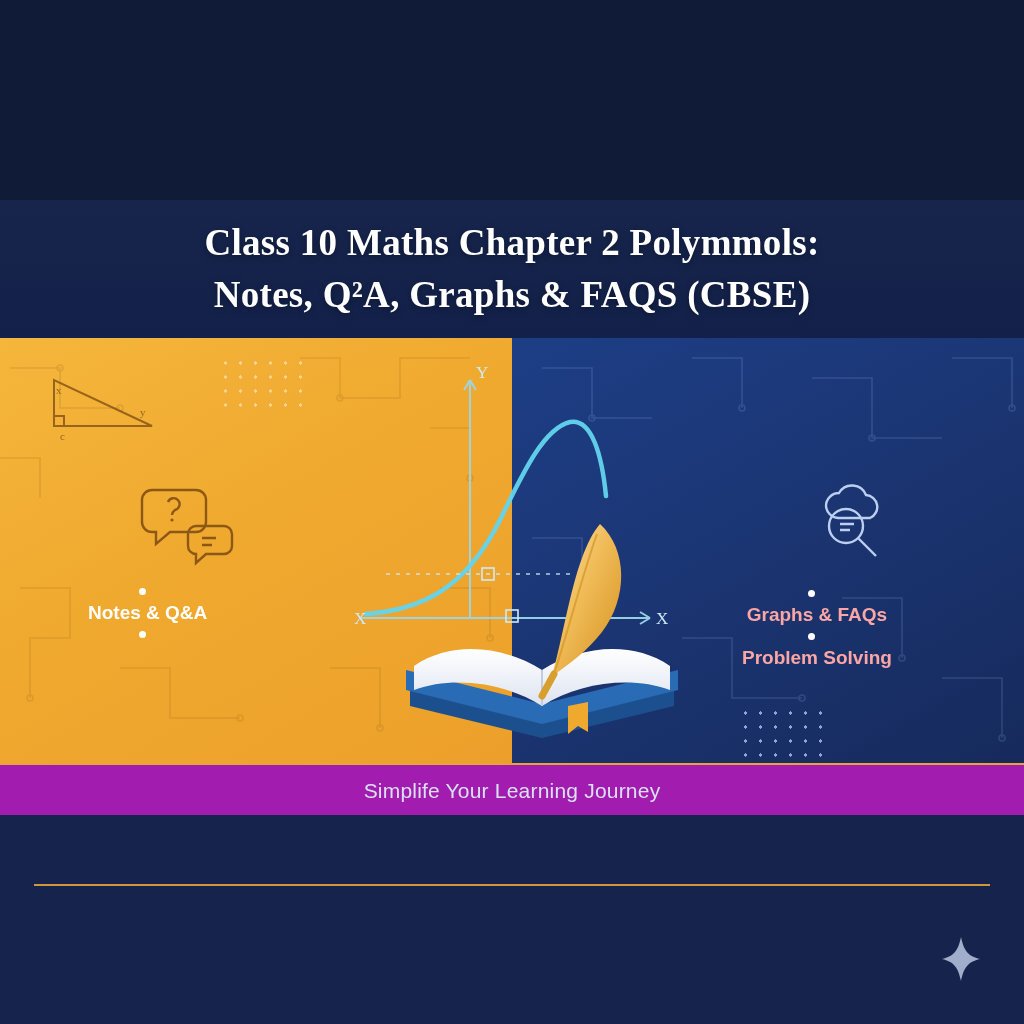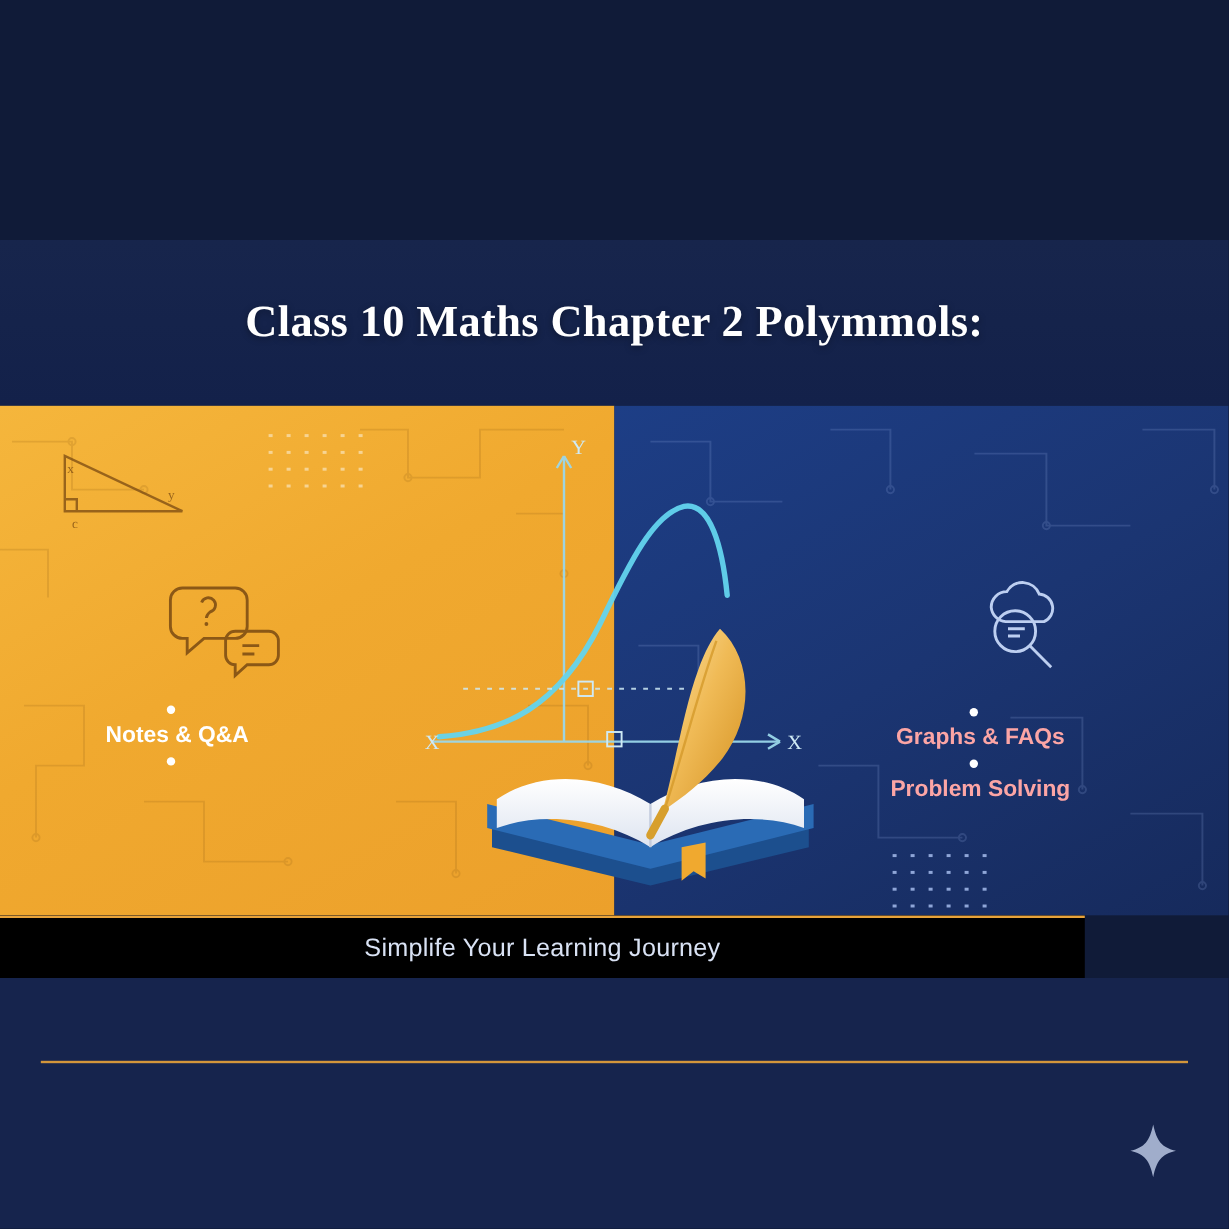--- a/index.html
+++ b/index.html
@@ -131,22 +131,22 @@
   .book {
     position: absolute;
     left: 392px; top: 520px;
     width: 300px; height: 220px;
   }
 
   
   .tagline-band {
     position: absolute;
     left: 0; top: 763px;
-    width: 904px; height: 52px;
-    background: #000000;
+    width: 1024px; height: 52px;
+    background: #a21caf;
     border-top: 2px solid #e8a33a;
     display: flex;
     align-items: center;
     justify-content: center;
   }
   .tagline {
     color: #d9e2f4;
     font-size: 21px;
     letter-spacing: 0.2px;
   }
@@ -180,20 +180,21 @@
 </style>
 </head>
 <body>
 
 <div class="poster">
 
   <div class="top-strip"></div>
 
   <div class="title-band">
     <div class="title-line">Class 10 Maths Chapter 2 Polymmols:</div>
+    <div class="title-line">Notes, Q²A, Graphs &amp; FAQS (CBSE)</div>
   </div>
 
   <div class="main-panel">
     <div class="half-left">
       <svg class="circuit" viewBox="0 0 512 425">
         <g stroke="#8a5a15" stroke-width="1.6" fill="none">
           <path d="M10 30 L60 30 L60 70 L120 70"></path>
           <path d="M0 120 L40 120 L40 160"></path>
           <path d="M300 20 L340 20 L340 60 L400 60 L400 20 L470 20"></path>
           <path d="M430 90 L470 90 L470 140"></path>

